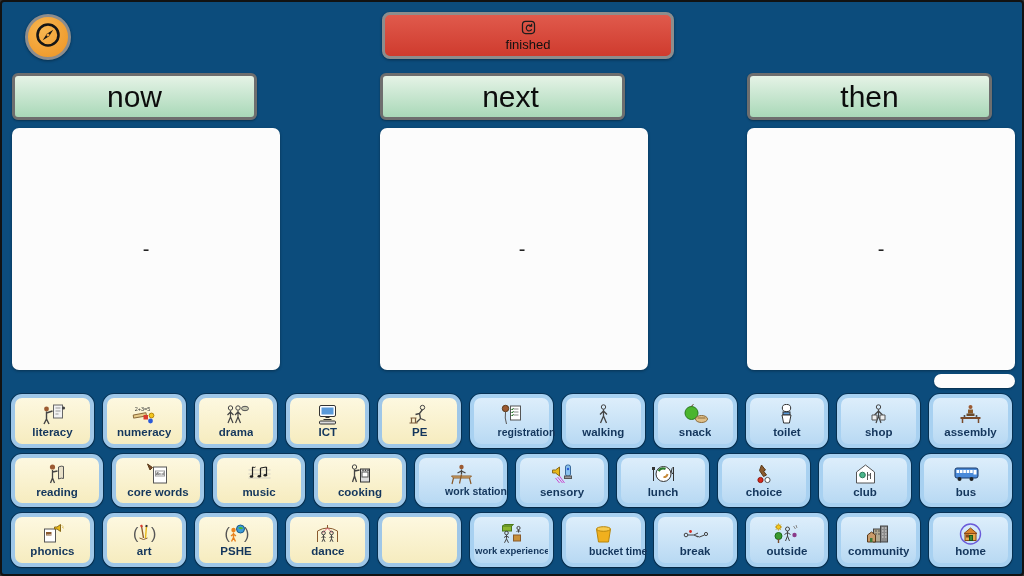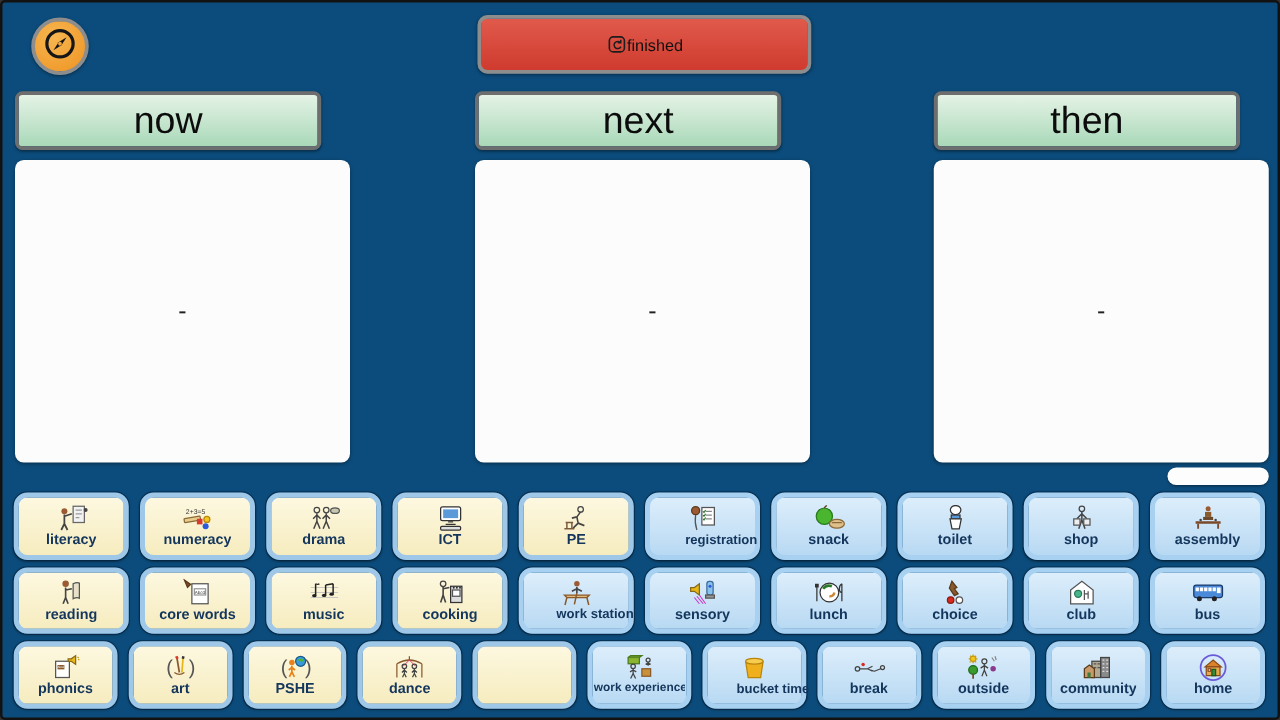--- a/index.html
+++ b/index.html
@@ -11,23 +11,23 @@
   }
   
   .compass-btn{
     position:absolute;left:23px;top:12px;width:46px;height:46px;border-radius:50%;
     border:3px solid #8d8d8d;background:radial-gradient(circle at 38% 32%,#f7b650,#ee9322);
     display:flex;align-items:center;justify-content:center;cursor:pointer;
     box-shadow:0 1px 3px rgba(0,0,0,.4);
   }
   .compass-btn svg{width:28px;height:28px;}
   .finished-btn{
-    position:absolute;left:380px;top:10px;width:267px;height:47px;border-radius:8px;
+    position:absolute;left:380px;top:10px;width:292px;height:47px;border-radius:8px;
     border:3px solid #8d8d8d;background:linear-gradient(#e05a4c,#cf3b2e);
-    display:flex;align-items:center;justify-content:center;
+    display:flex;flex-direction:column;align-items:center;justify-content:center;
     cursor:pointer;box-shadow:0 1px 3px rgba(0,0,0,.4);
   }
   .finished-btn .f-icon svg{width:17px;height:17px;display:block;}
   .finished-btn .f-label{font-size:13px;color:#111;margin-top:1px;}
   
   .col-header{
     position:absolute;top:71px;height:47px;width:245px;border-radius:6px;
     border:3px solid #6e6e6e;background:linear-gradient(#e5f3e6,#a9d8b8);
     display:flex;align-items:center;justify-content:center;
     font-size:30px;color:#0c0c0c;box-shadow:0 1px 2px rgba(0,0,0,.35);
@@ -173,20 +173,29 @@
               <rect x="12" y="2" width="10" height="14" fill="#fff" stroke="#555"></rect>
               <path d="M15 5h5M15 8h5M15 11h5" stroke="#888"></path>
               <path d="M13 5l0.7 1 1.3-2M13 8l0.7 1 1.3-2M13 11l0.7 1 1.3-2" stroke="#2a7a2a" fill="none"></path>
             </svg>
           </span>
           <span class="act-label small">registration</span>
         </div>
         <div class="act-btn blue">
           <span class="act-icon">
             <svg viewBox="0 0 26 22">
+              <circle cx="13" cy="3" r="2.2" fill="none" stroke="#444"></circle>
+              <path d="M13 5.2V12M13 7l-3.5 3.5M13 7l3.5 3.5M13 12l-3 7M13 12l3 7" stroke="#444" fill="none" stroke-width="1.3"></path>
+            </svg>
+          </span>
+          <span class="act-label">walking</span>
+        </div>
+        <div class="act-btn blue">
+          <span class="act-icon">
+            <svg viewBox="0 0 26 22">
               <circle cx="9" cy="9" r="6.5" fill="#4ab52e" stroke="#2a7a1e"></circle>
               <path d="M9 2.5q0.5-1.5 2-2" stroke="#5a3a1a" fill="none"></path>
               <ellipse cx="19" cy="15" rx="6" ry="3.5" fill="#e0c08a" stroke="#8a6a3a"></ellipse>
               <path d="M15 14h8" stroke="#8a6a3a"></path>
             </svg>
           </span>
           <span class="act-label">snack</span>
         </div>
         <div class="act-btn blue">
           <span class="act-icon">

